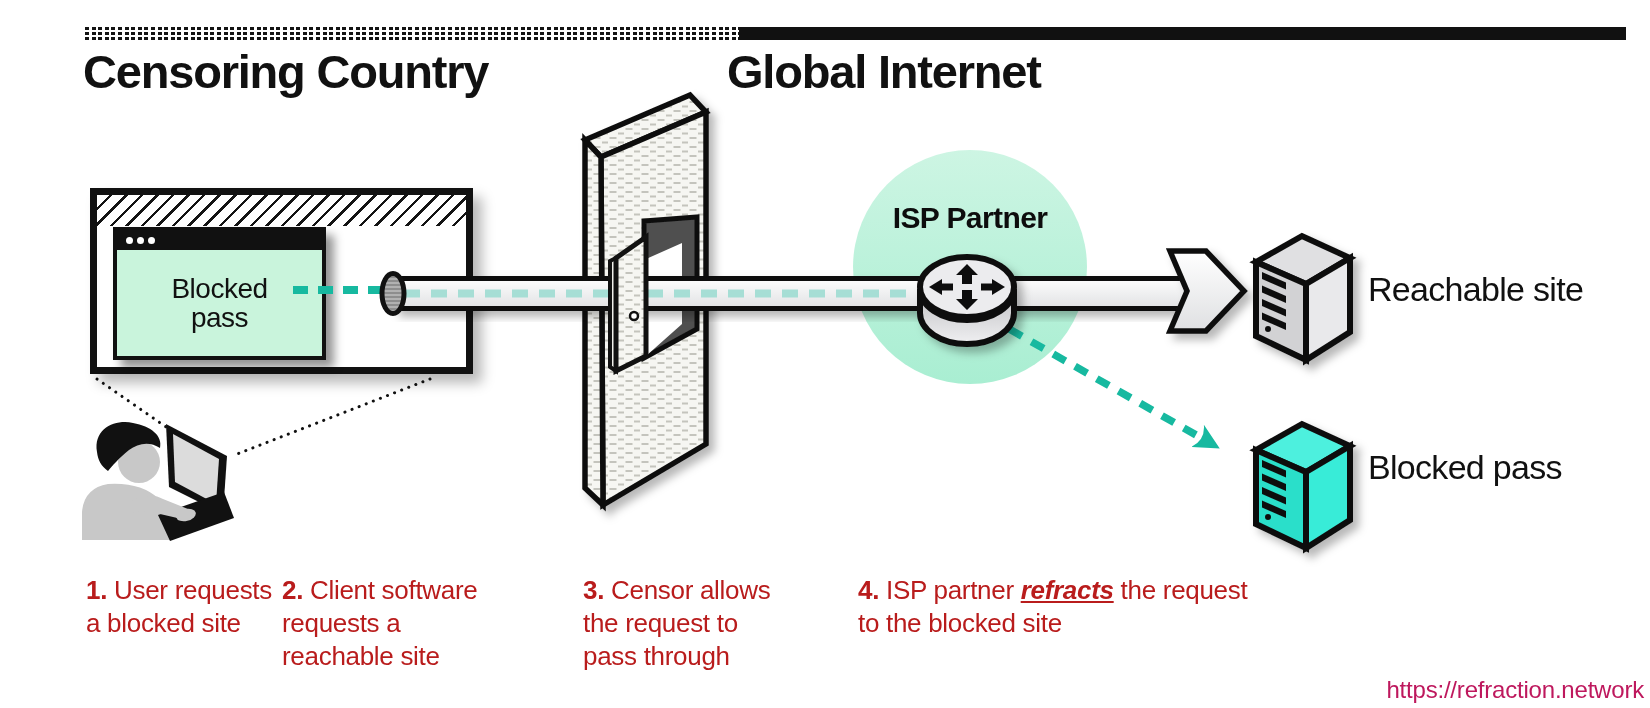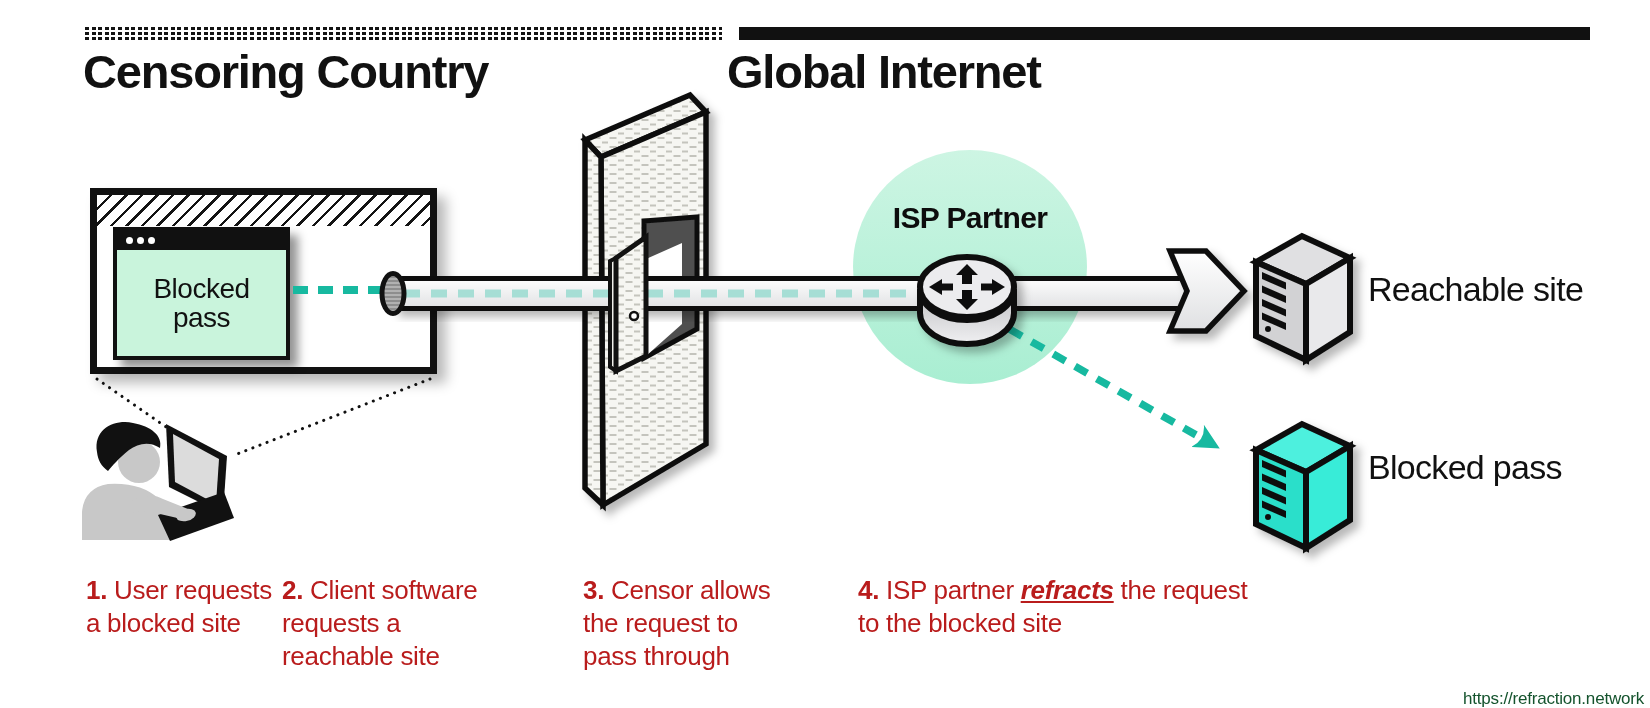--- a/index.html
+++ b/index.html
@@ -53,24 +53,24 @@
   .lbl-reachable{top:270px;}
   .lbl-blocked{top:448px;}
   
   .caption{top:574px;font-size:26px;line-height:33px;letter-spacing:-0.3px;color:#b91c1c;}
   .caption b{font-weight:700;}
   .caption i b{font-weight:700;text-decoration:underline;}
   .cap-0{left:86px;width:230px;}
   .cap-1{left:282px;width:250px;}
   .cap-2{left:583px;width:240px;}
   .cap-3{left:858px;width:480px;}
-  .url{top:676px;right:6px;font-size:17px;letter-spacing:-0.2px;color:#14532d;margin-top:13px;}
+  .url{top:676px;right:6px;font-size:24px;letter-spacing:-0.2px;color:#be185d;}
   .layer-svg{left:0;top:0;width:1650px;height:708px;pointer-events:none;}
   .overlay{z-index:3;}
-  .under{z-index:1;}
+  .under{z-index:1;padding-left:36px;}
   svg{display:block;}
 </style>
 </head>
 <body>
 
 <div class="stage">
 
   <div class="abs bar-dashed under"></div>
   <div class="abs bar-solid under"></div>
   <div class="abs heading h-left overlay">Censoring Country</div>

